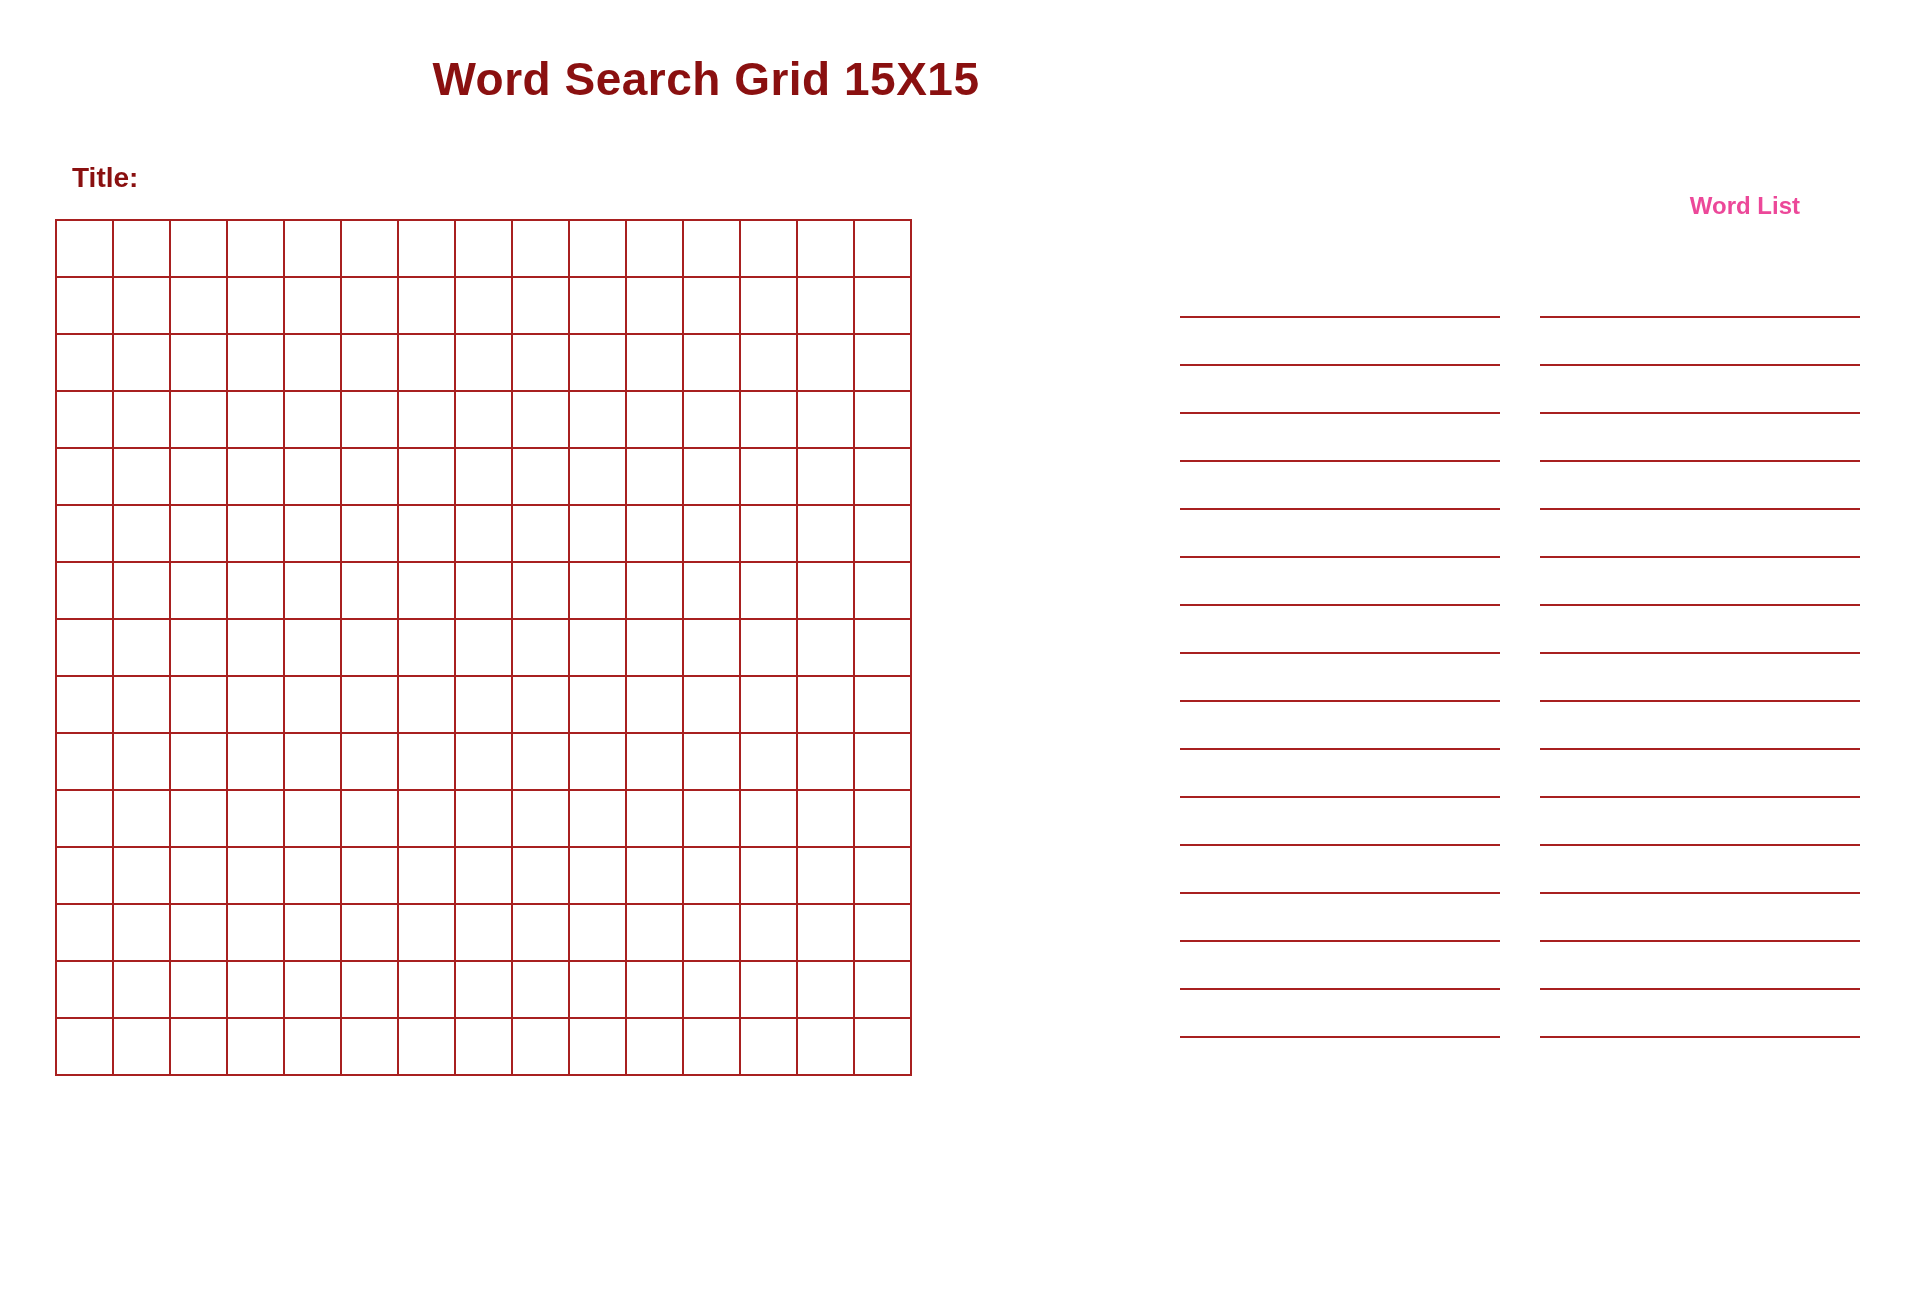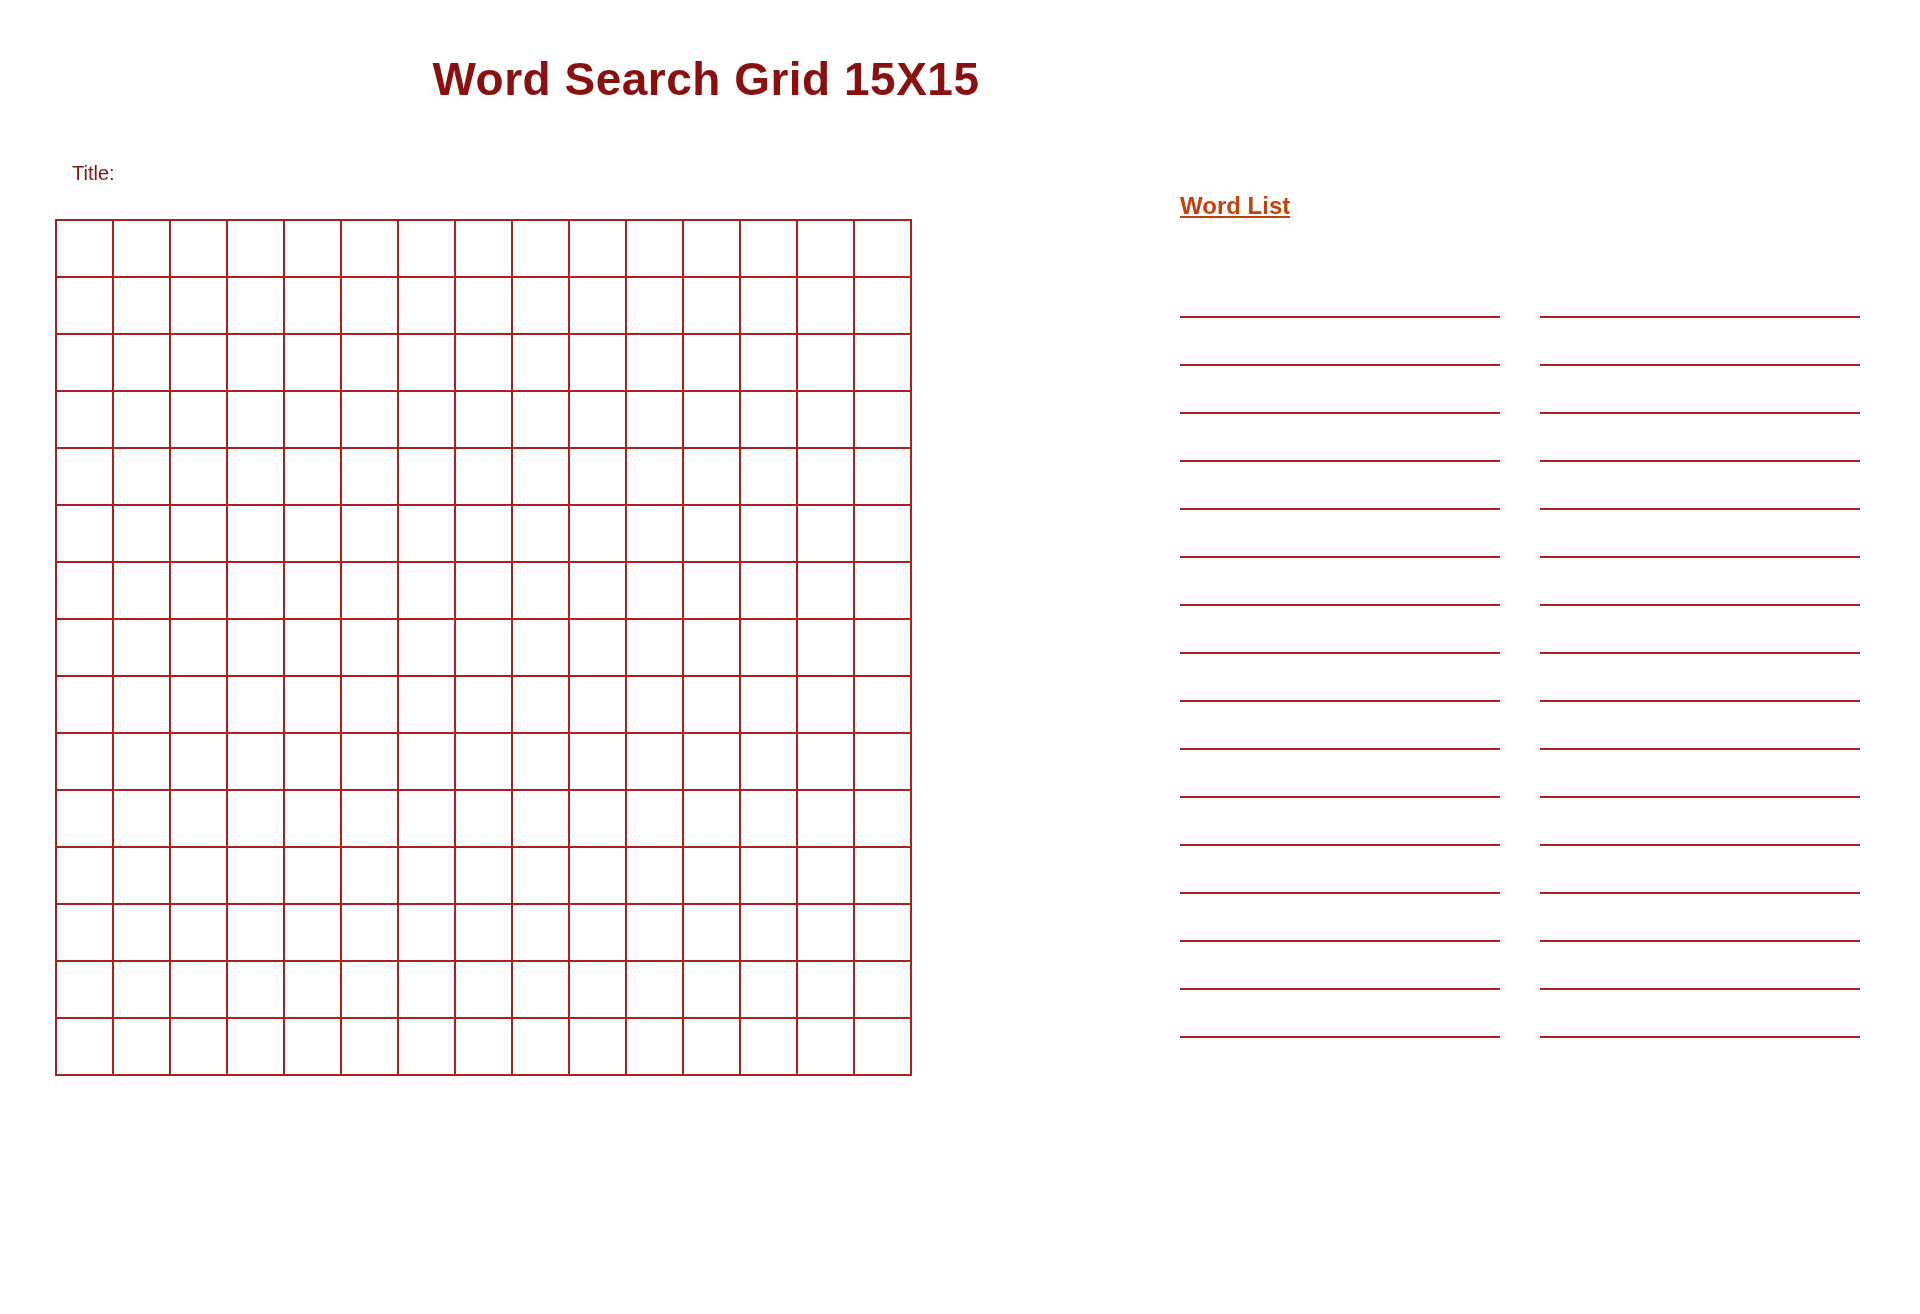--- a/index.html
+++ b/index.html
@@ -24,22 +24,22 @@
     font-size: 46px;
     font-weight: bold;
     color: #8a1010;
     letter-spacing: 0.5px;
   }
 
   .title-label {
     position: absolute;
     top: 162px;
     left: 72px;
-    font-size: 20px;
-    font-weight: normal;
+    font-size: 28px;
+    font-weight: bold;
     color: #8a1010;
   }
 
   .grid-wrap {
     position: absolute;
     top: 219px;
     left: 55px;
   }
   table.ws-grid {
     border-collapse: collapse;
@@ -53,25 +53,24 @@
     vertical-align: middle;
     font-size: 24px;
     color: #8a1010;
   }
 
   .word-list-title {
     position: absolute;
     top: 192px;
     left: 1180px;
     width: 620px;
-    text-align: left;
+    text-align: right;
     font-size: 24px;
     font-weight: bold;
-    color: #c2410c;
-    text-decoration: underline;
+    color: #ec4899;
   }
 
   .word-columns {
     position: absolute;
     top: 270px;
     left: 1180px;
     width: 700px;
     display: flex;
     gap: 40px;
   }

